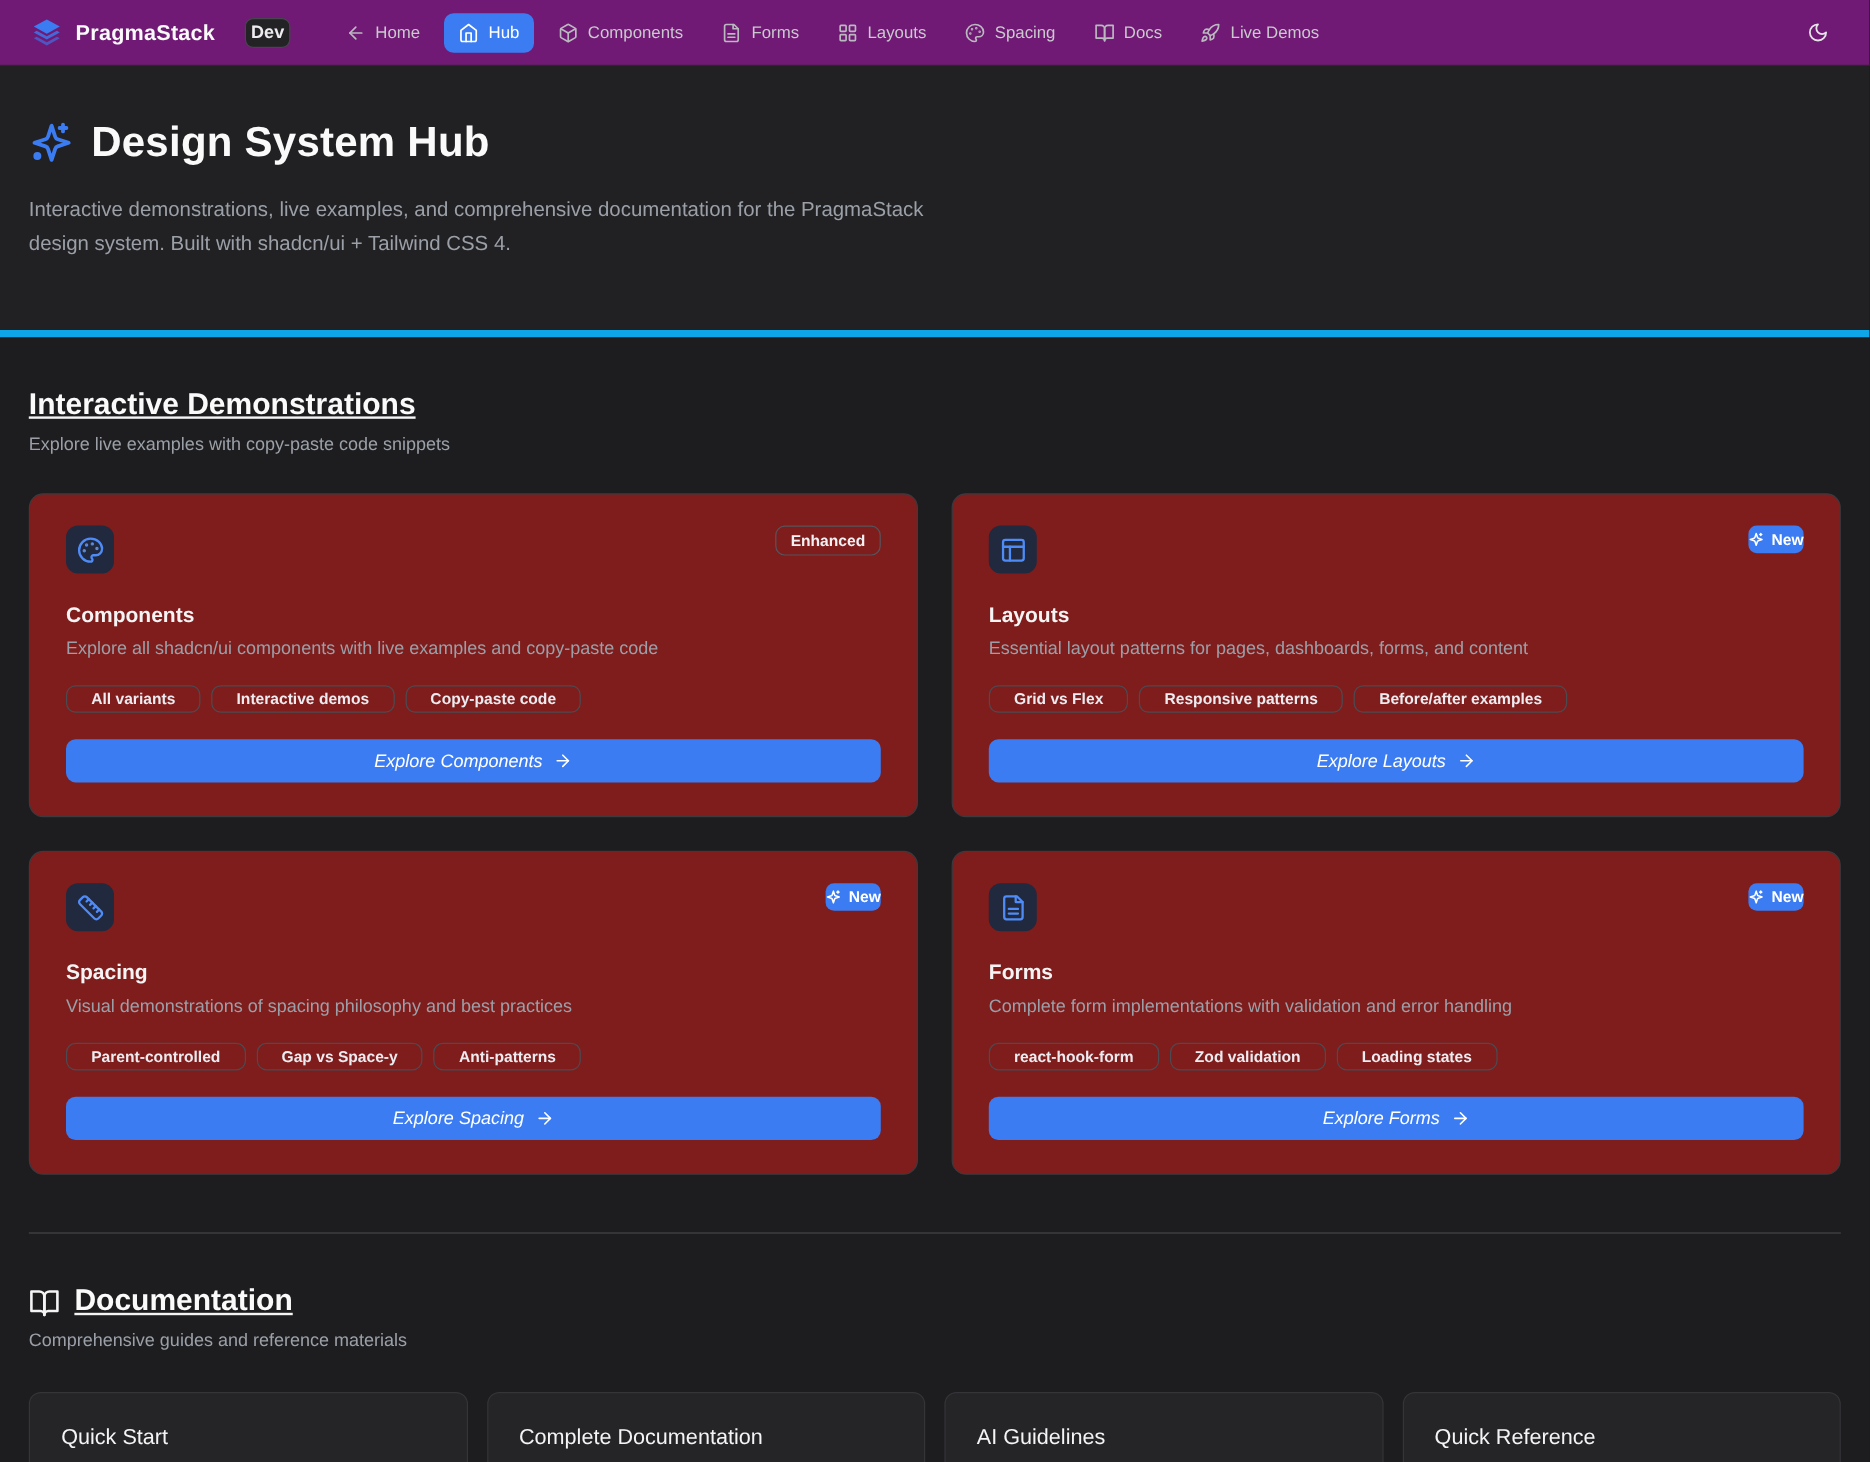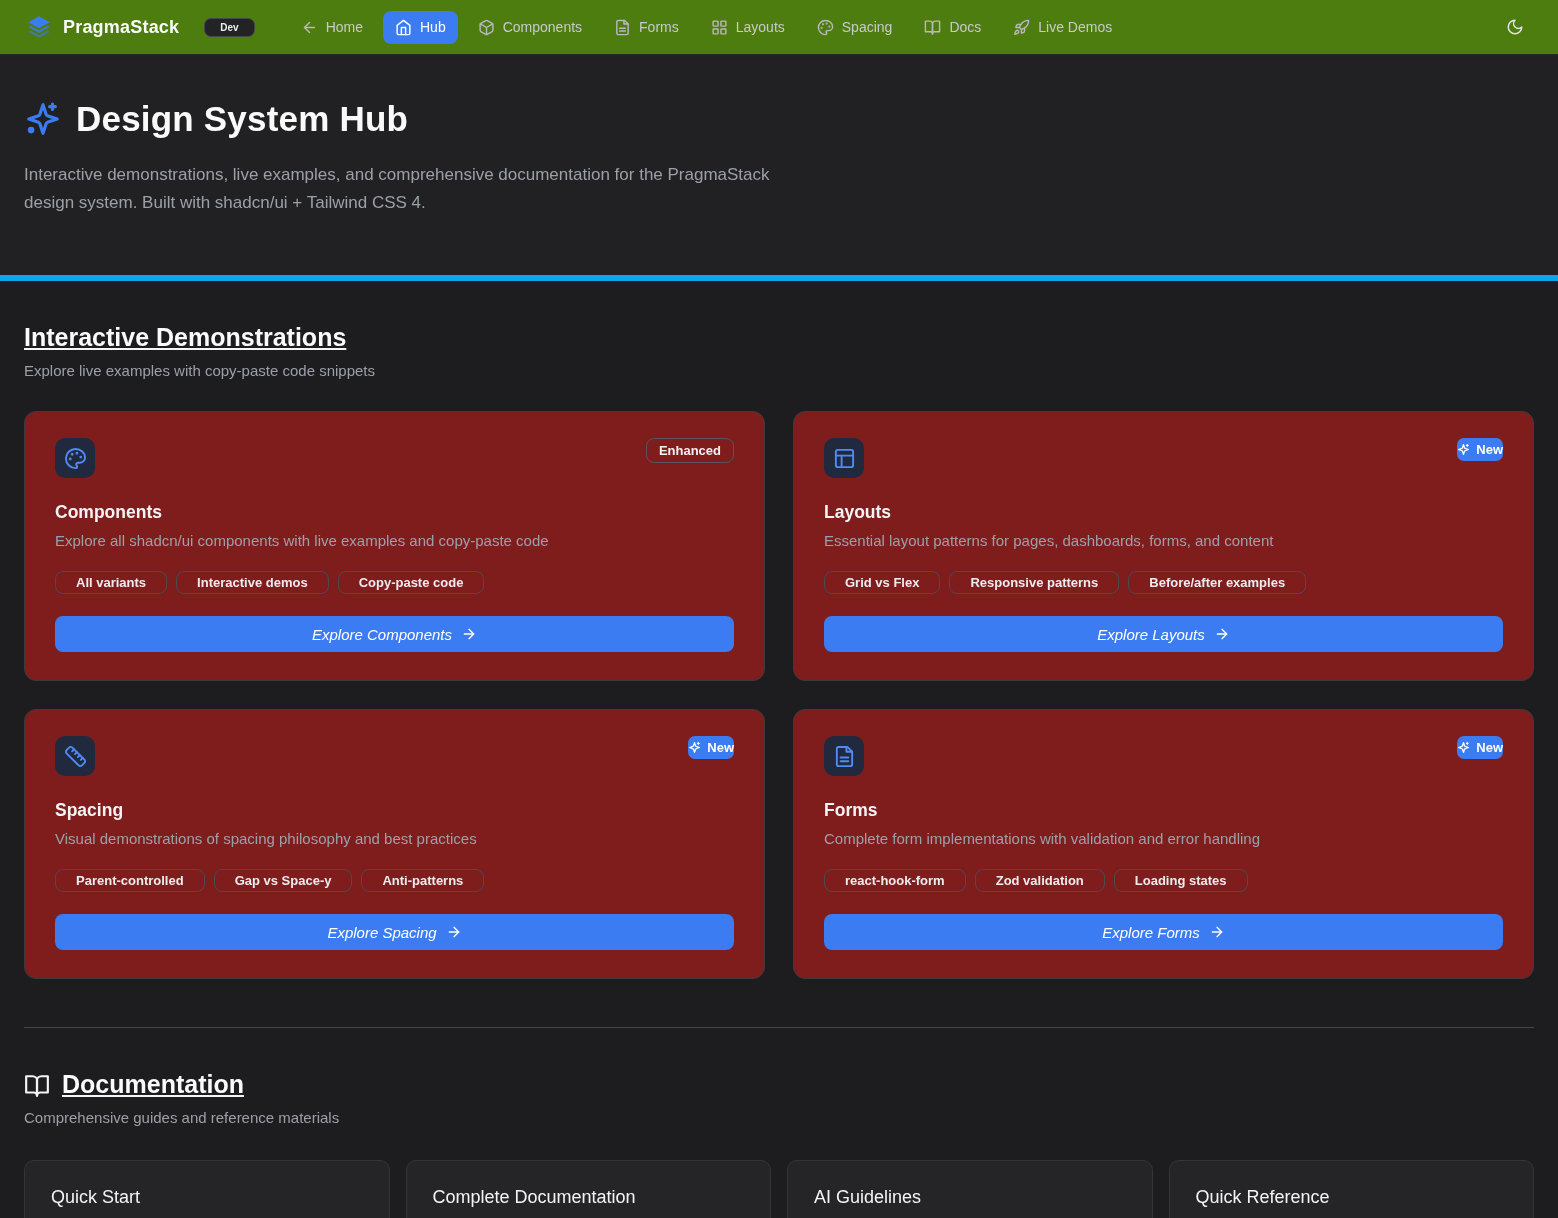--- a/index.html
+++ b/index.html
@@ -8,28 +8,28 @@
     min-height:1218px;
     background:#1d1d1f;
     color:#f4f4f5;
     font-family:"Liberation Sans","DejaVu Sans",sans-serif;
     -webkit-font-smoothing:antialiased;
   }
   svg { display:block; }
 
   
   .navbar {
-    height:55px; background:#4d7c0f; border-bottom:1px solid #29292c;
+    height:55px; background:#701a75; border-bottom:1px solid #29292c;
     display:flex; align-items:center; padding:0 26px;
   }
   .brand { display:flex; align-items:center; gap:11px; }
   .brand-name { font-size:18px; font-weight:700; color:#fafafa; letter-spacing:.2px; }
   .env-badge {
     margin-left:14px; border:1px solid #46464c; border-radius:7px;
-    padding:3px 15px; font-size:10px; font-weight:700; color:#ececf0; background:#232326;
+    padding:3px 4px; font-size:15px; font-weight:700; color:#ececf0; background:#232326;
   }
   .nav-items { display:flex; align-items:center; gap:8px; margin-left:34px; }
   .nav-item {
     display:flex; align-items:center; gap:8px; padding:8px 12px; border-radius:8px;
     font-size:14px; color:#c9c9ce; cursor:pointer; white-space:nowrap;
   }
   .nav-item svg { stroke:#b9b9bf; }
   .nav-item.active { background:#3b7cf2; color:#ffffff; }
   .nav-item.active svg { stroke:#ffffff; }
   .nav-right { margin-left:auto; }

